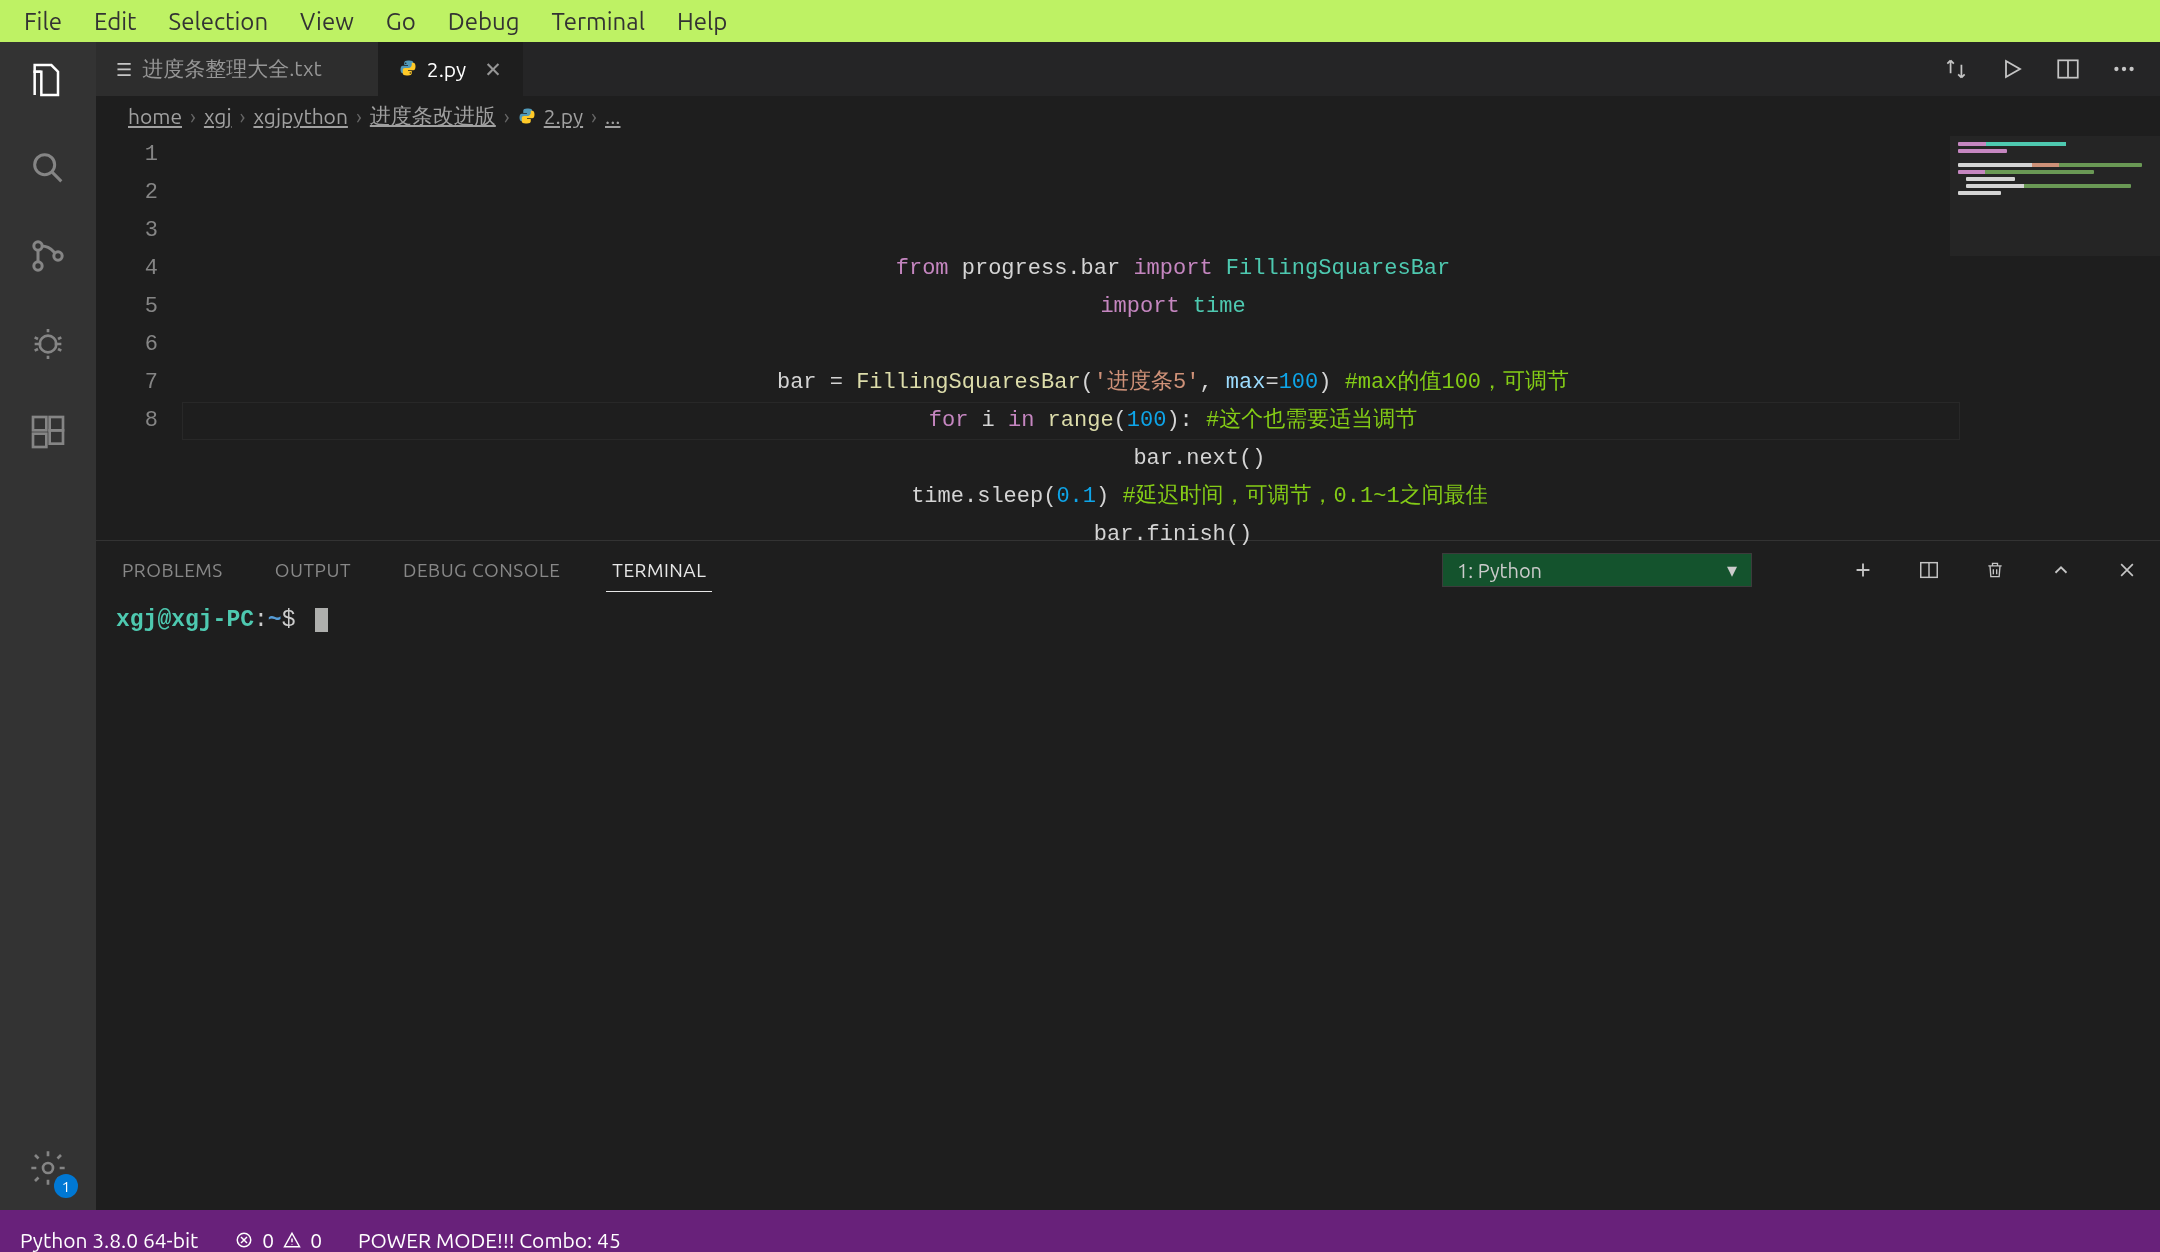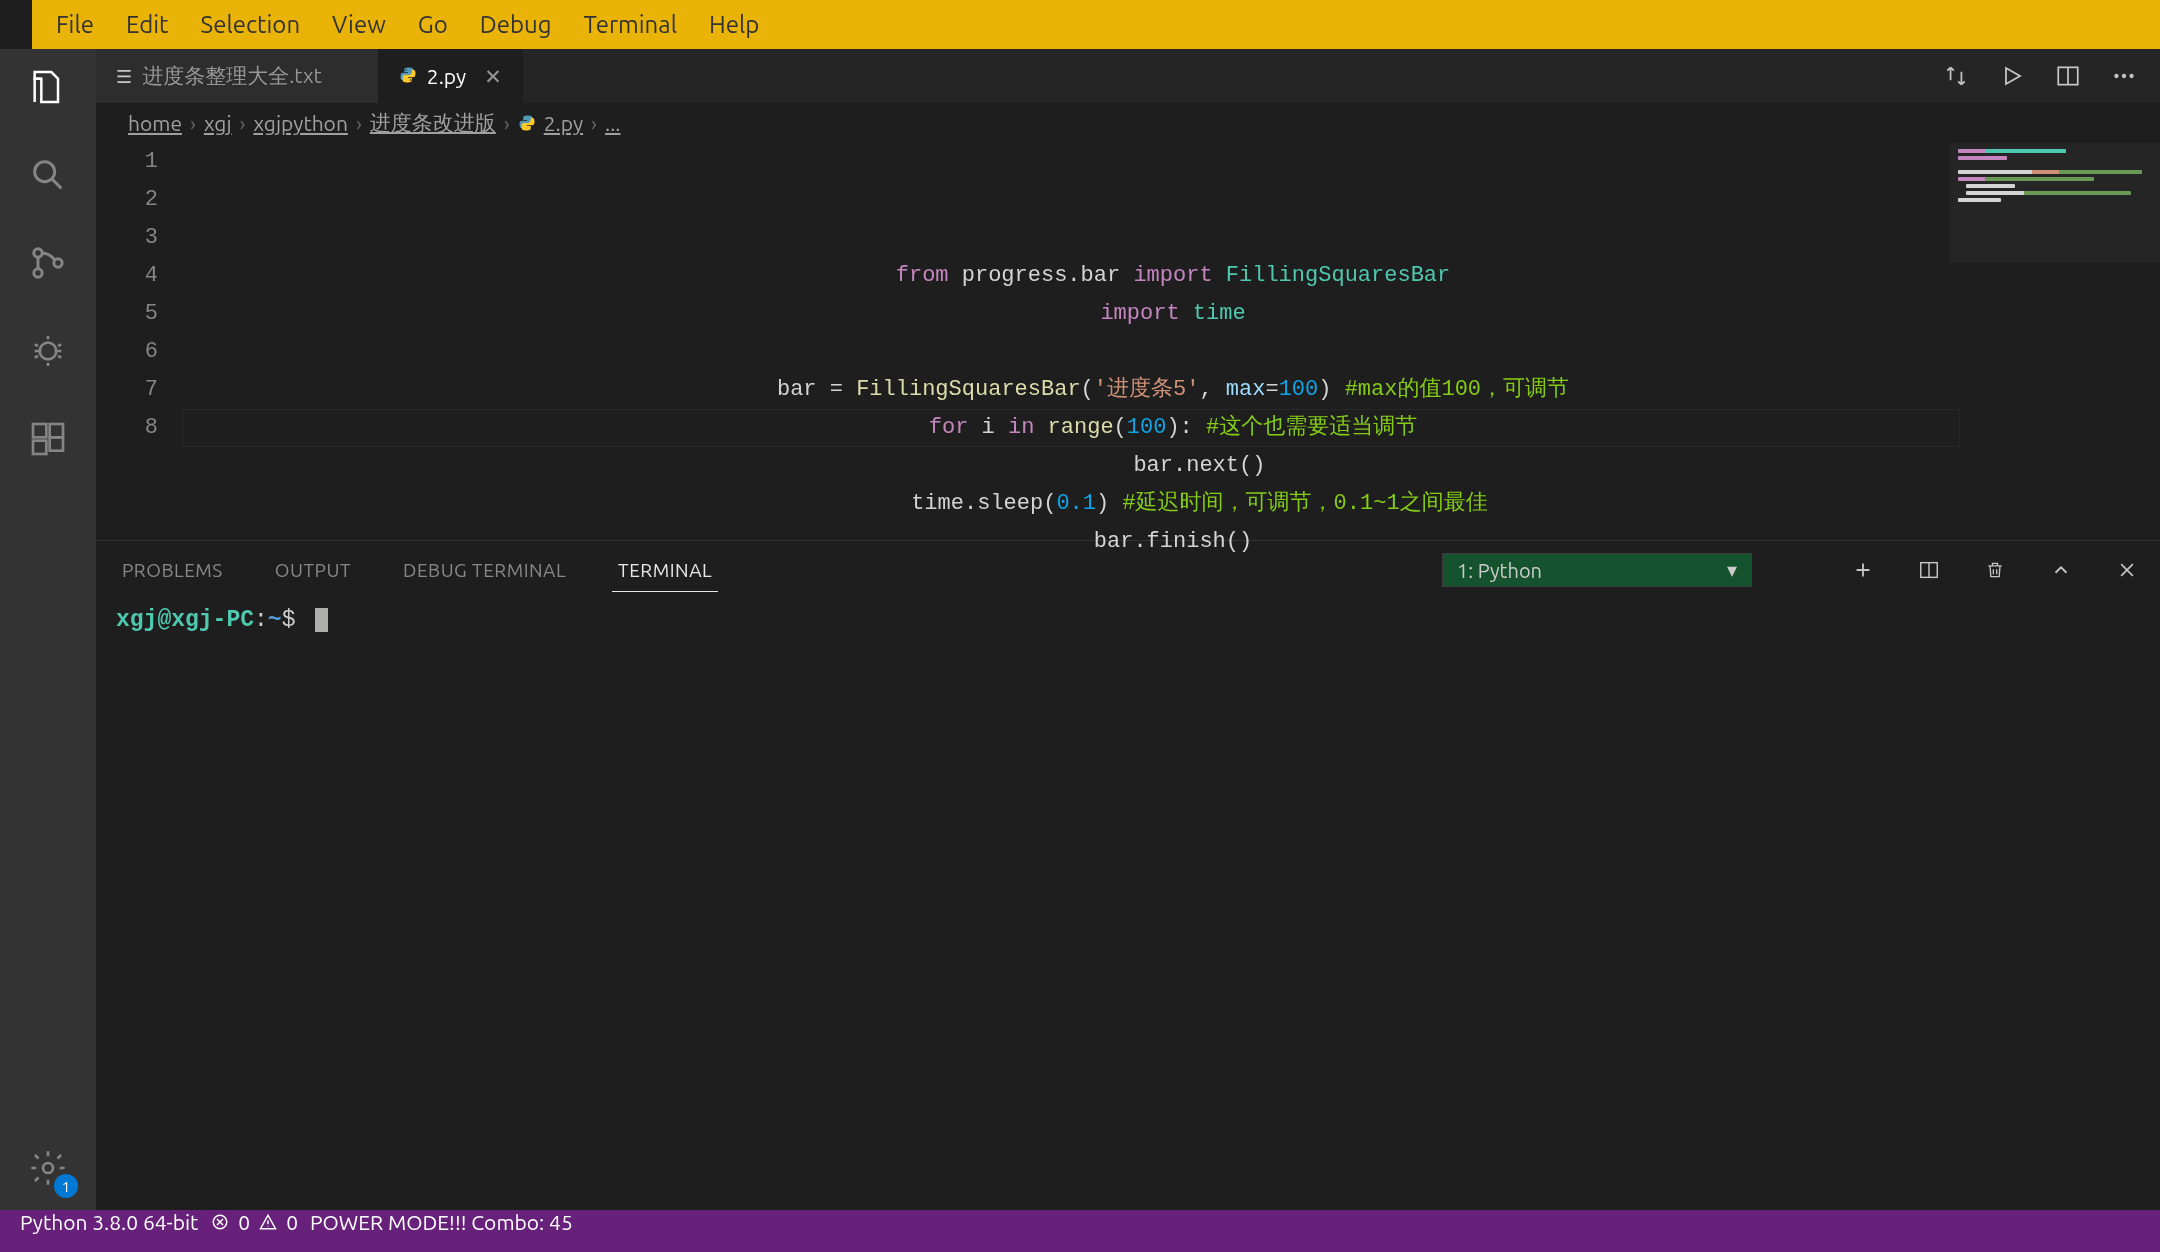--- a/index.html
+++ b/index.html
@@ -7,28 +7,27 @@
   width: 2160px;
   height: 1252px;
   font-family: -apple-system, BlinkMacSystemFont, "Segoe UI", Ubuntu, sans-serif;
   background: #1e1e1e;
   color: #cccccc;
   overflow: hidden;
   display: flex;
   flex-direction: column;
 }
 .menu-bar {
-  height: 49px;
-  background: #eab308;
+  height: 42px;
+  background: #bef264;
   color: #333333;
   display: flex;
   align-items: center;
   padding: 0 8px;
   font-size: 24px;
-  margin-left: 32px;
 }
 .menu-bar .menu-item { padding: 0 16px; cursor: pointer; }
 .main-area { flex: 1; display: flex; min-height: 0; }
 .activity-bar {
   width: 96px;
   background: #333333;
   display: flex;
   flex-direction: column;
   align-items: center;
   padding-top: 14px;
@@ -122,22 +121,22 @@
   font-family: "Consolas","Courier New",monospace; font-size: 23px;
   color: #cccccc;
 }
 .terminal-body .pr-user { color: #4ec9b0; font-weight: bold; }
 .terminal-body .pr-colon { color: #cccccc; }
 .terminal-body .pr-path { color: #569cd6; font-weight: bold; }
 .terminal-body .pr-dollar { color: #cccccc; }
 .terminal-body .cursor-block { display:inline-block; width:13px; height:24px; background:#aeafad; vertical-align: middle; margin-left:6px;}
 .status-bar {
   height: 42px; background: #68217a; color: #ffffff;
-  display: flex; align-items: flex-start; font-size: 21px;
-  padding: 0 20px; gap: 12px;
+  display: flex; align-items: flex-end; font-size: 21px;
+  padding: 0 20px; gap: 36px;
 }
 .status-bar .sb-item { display: flex; align-items: center; gap: 8px; cursor:pointer;}
 .status-bar .sb-right { margin-left: auto; display: flex; align-items: center; gap: 28px; }
 .small-icon { width: 20px; height: 20px; display:inline-flex; align-items:center; justify-content:center;}
 .py-icon { color:#519aba; }
 .list-icon { color:#c5c5c5; }
 </style>
 </head>
 <body>
 
@@ -289,21 +288,21 @@
         <div class="mini-line" style="background:#d4d4d4;width:25%;margin-left:8px;"></div>
         <div class="mini-line" style="background:linear-gradient(90deg,#d4d4d4 35%,#6a9955 35% 100%);width:85%;margin-left:8px;"></div>
         <div class="mini-line" style="background:#d4d4d4;width:22%;"></div>
       </div>
     </div>
 
     <div class="panel">
       <div class="panel-tabs">
         <span class="ptab">PROBLEMS</span>
         <span class="ptab">OUTPUT</span>
-        <span class="ptab">DEBUG TERMINAL</span>
+        <span class="ptab">DEBUG CONSOLE</span>
         <span class="ptab active">TERMINAL</span>
         <div class="psel">
           <span>1: Python</span>
           <span>▾</span>
         </div>
         <span style="width:18px;"></span>
         <span class="picon">
           <svg width="22" height="22" viewBox="0 0 24 24" stroke="currentColor" stroke-width="2" fill="none">
               <path d="M12 5v14M5 12h14"></path>
             </svg>

